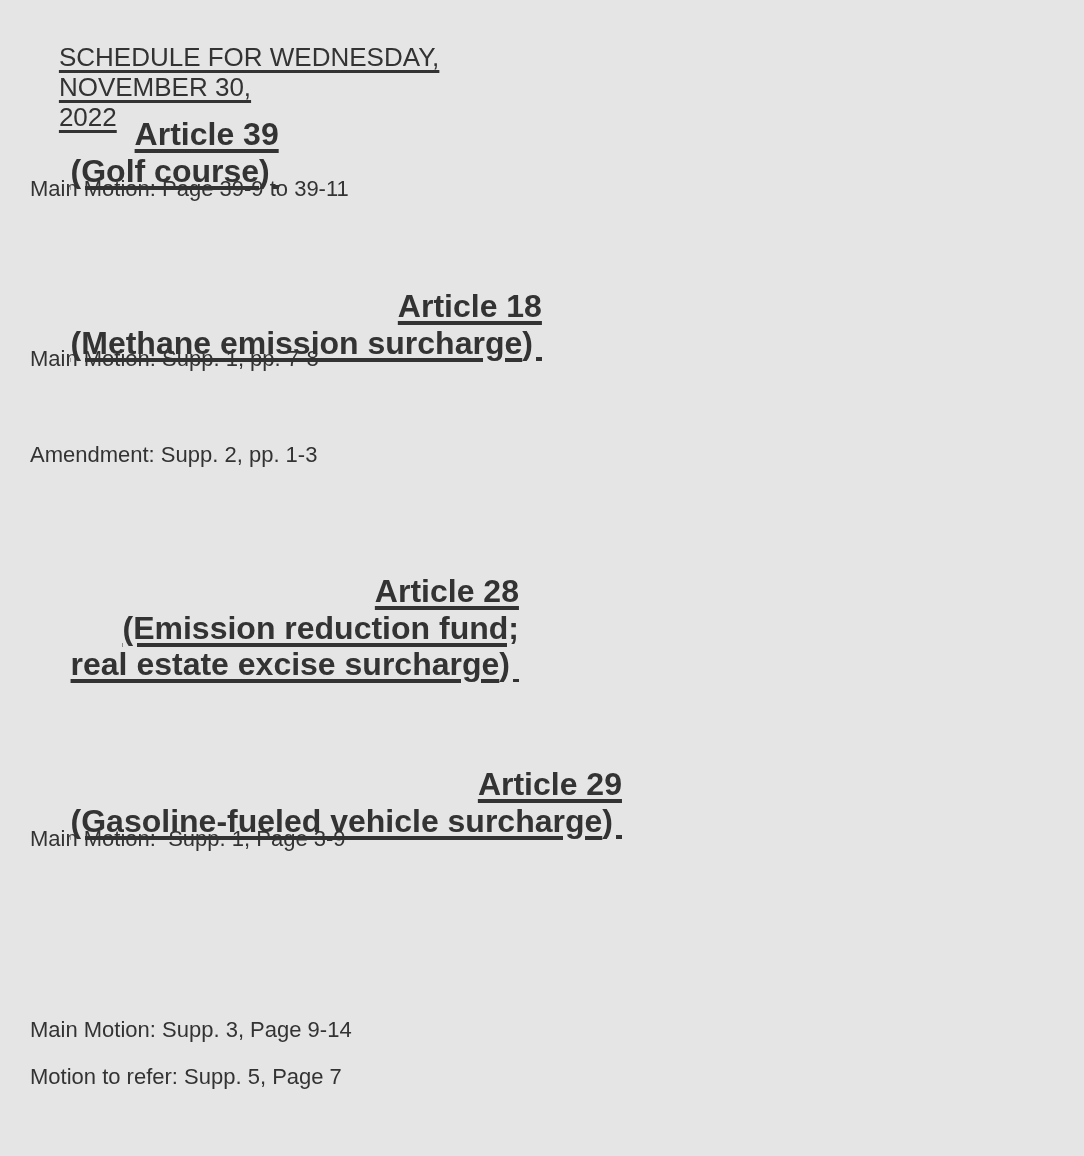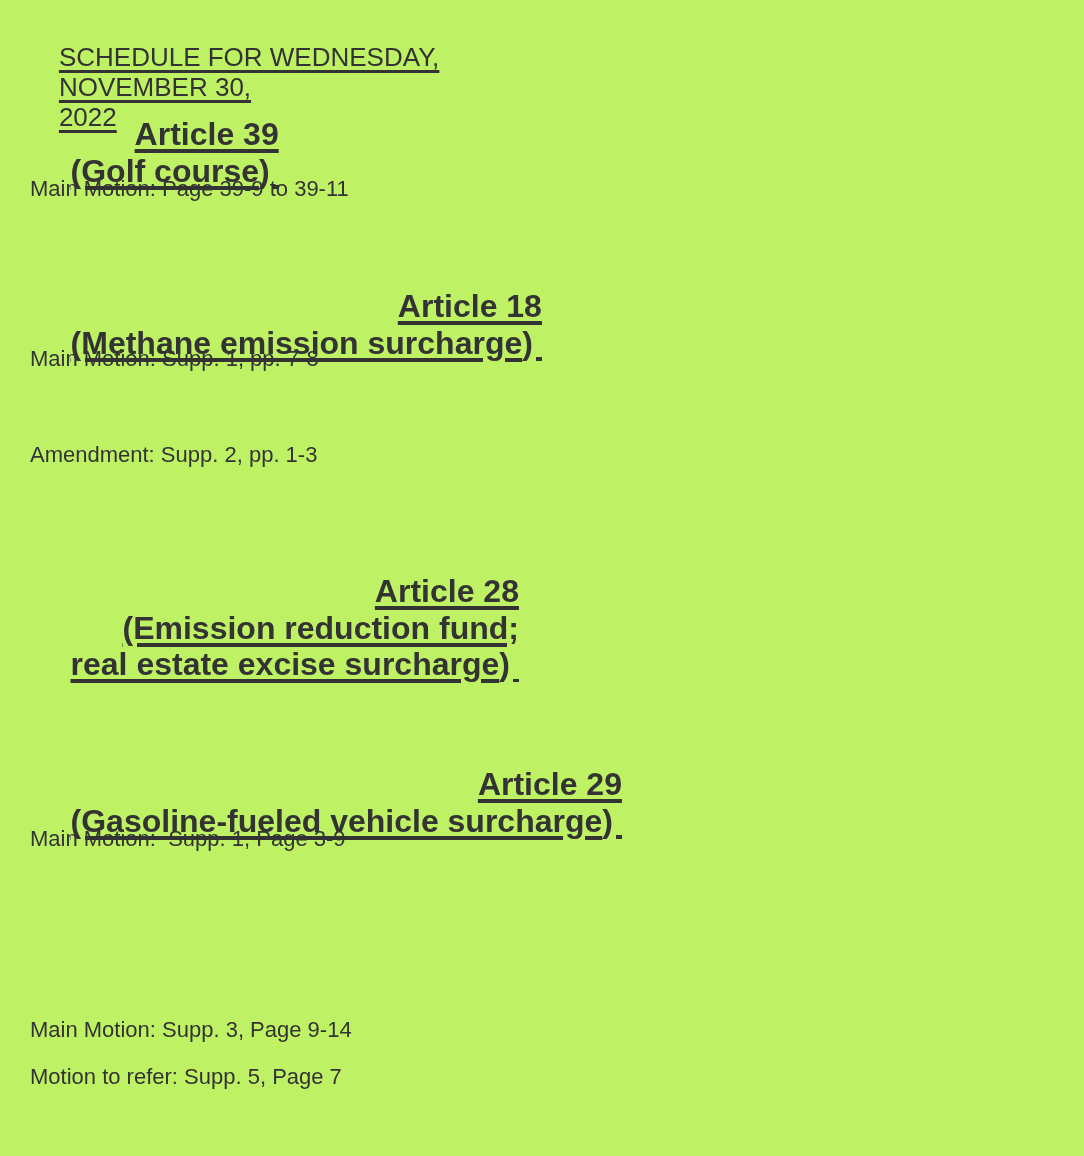--- a/index.html
+++ b/index.html
@@ -1,20 +1,20 @@
 <!DOCTYPE html>
 <html><head>
 <meta charset="utf-8">
 <style>
   html, body { margin: 0; padding: 0; background: #ffffff; }
   .page {
     position: relative;
     width: 1084px;
     height: 1156px;
-    background: #bef264;
+    background: #e5e5e5;
     color: #333333;
     font-family: "Liberation Sans", "DejaVu Sans", sans-serif;
     overflow: hidden;
   }
   .line {
     position: absolute;
     left: 30px;
     line-height: 1.15;
     white-space: pre; 
   }

